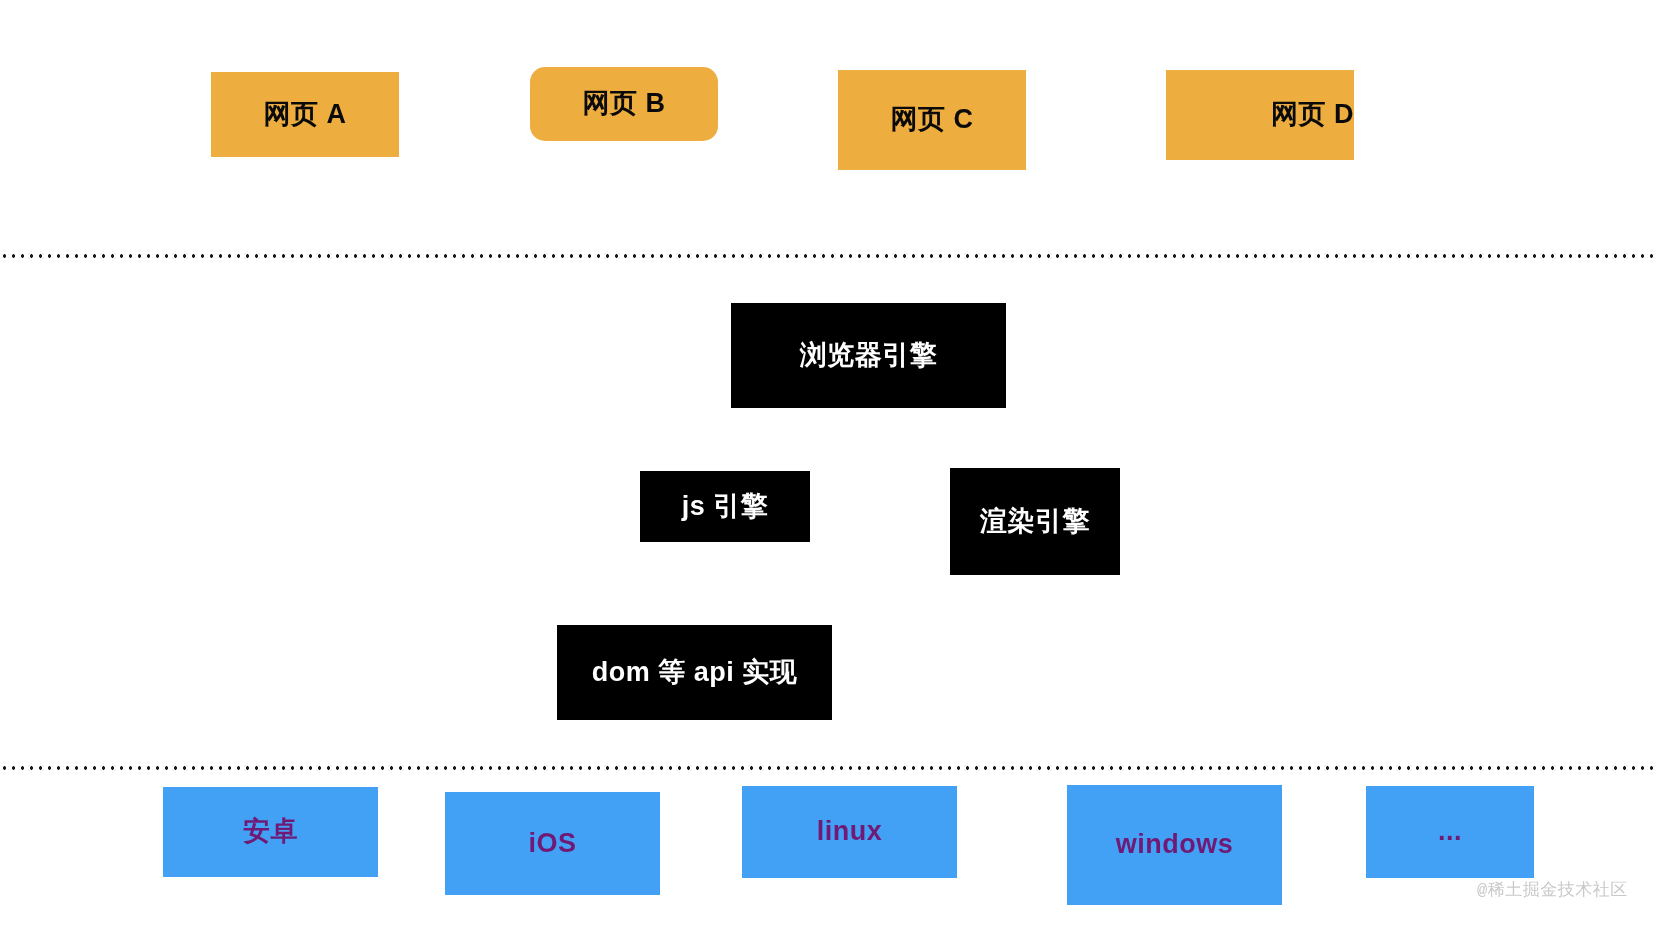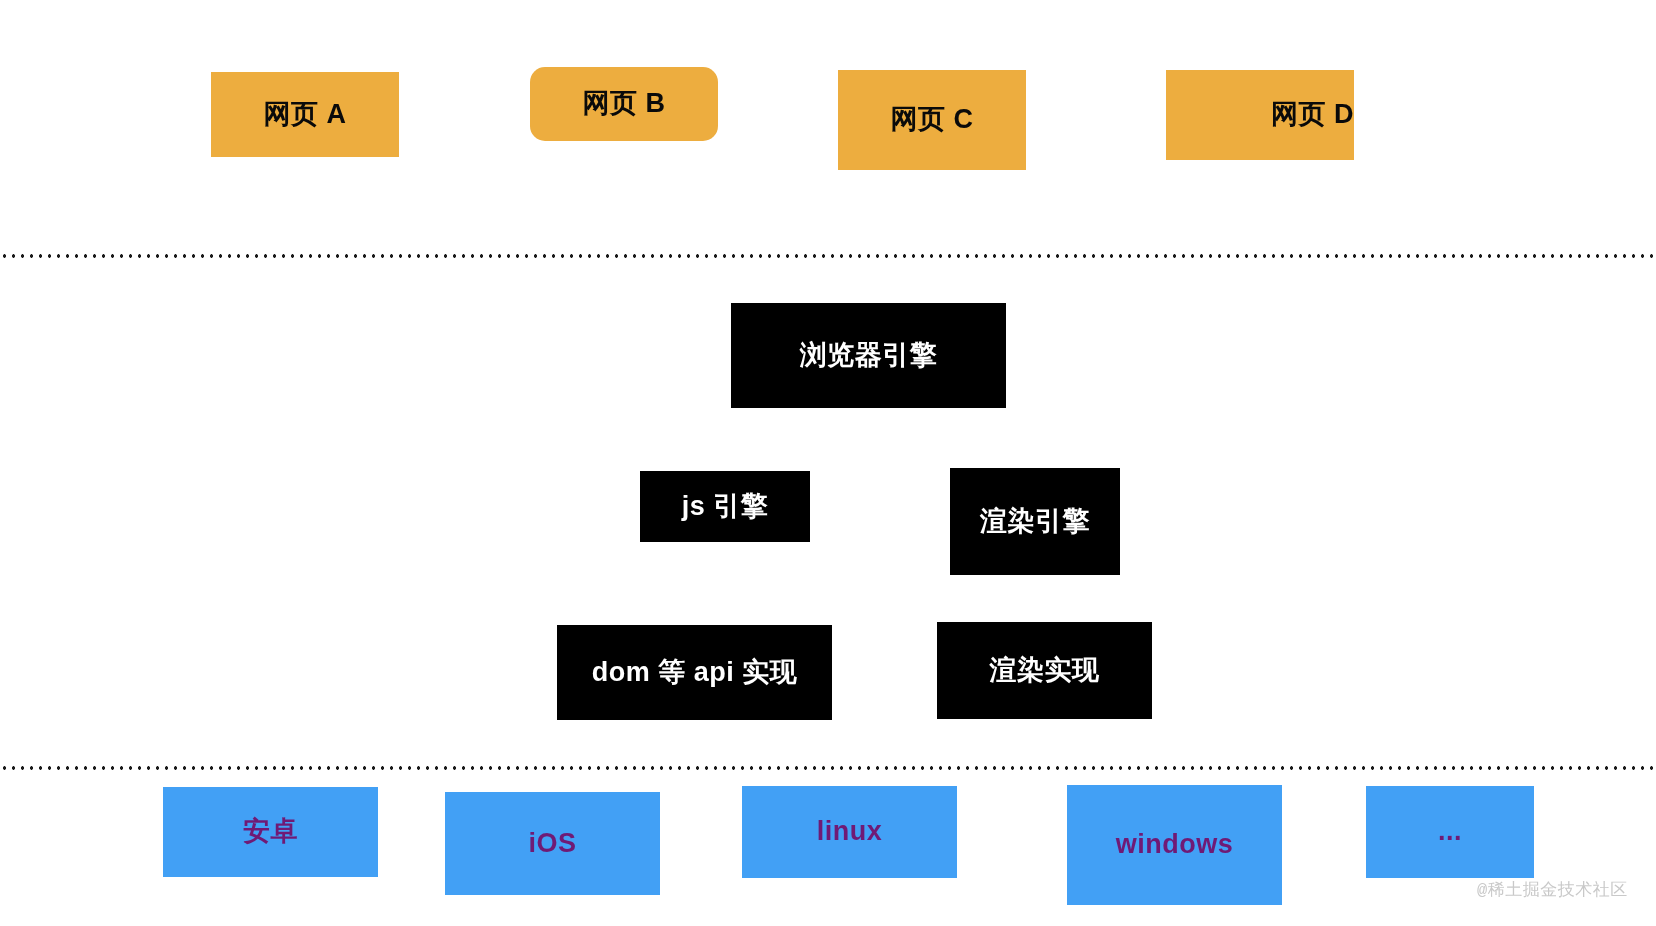--- a/index.html
+++ b/index.html
@@ -90,23 +90,20 @@
   <div class="box box-engine" style="left:628px; top:471px; width:170px; height:71px;margin-left:12px;">
     <span>js 引擎</span>
   </div>
   <div class="box box-engine" style="left:914px; top:468px; width:170px; height:107px;margin-left:36px;">
     <span>渲染引擎</span>
   </div>
 
   <div class="box box-engine" style="left:530px; top:625px; width:275px; height:95px;margin-left:27px;">
     <span>dom 等 api 实现</span>
   </div>
-  <div class="box box-engine" style="left:937px; top:622px; width:215px; height:97px;">
-    <span>渲染实现</span>
-  </div>
 
   <div class="divider" style="top:766px;"></div>
 
   <div class="box box-os" style="left:163px; top:787px; width:215px; height:90px;">
     <span>安卓</span>
   </div>
   <div class="box box-os" style="left:445px; top:792px; width:215px; height:103px;">
     <span>iOS</span>
   </div>
   <div class="box box-os" style="left:742px; top:786px; width:215px; height:92px;">

